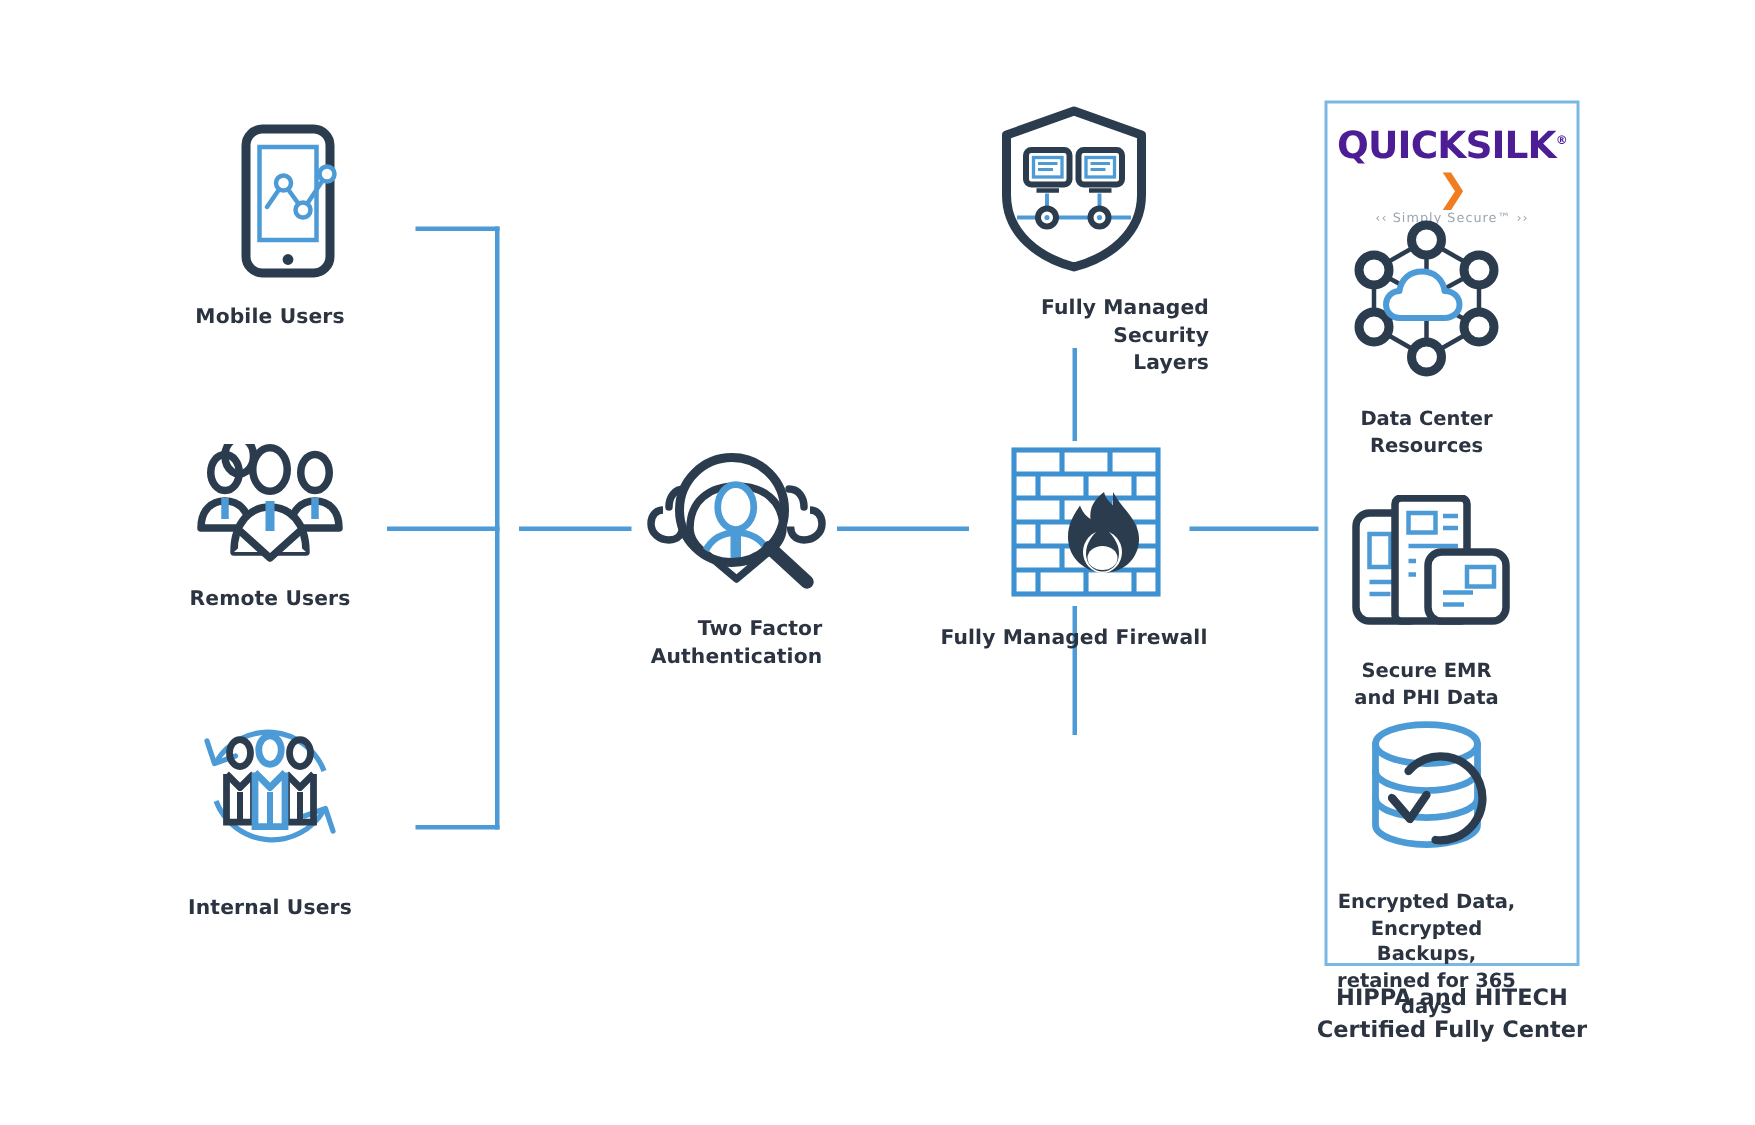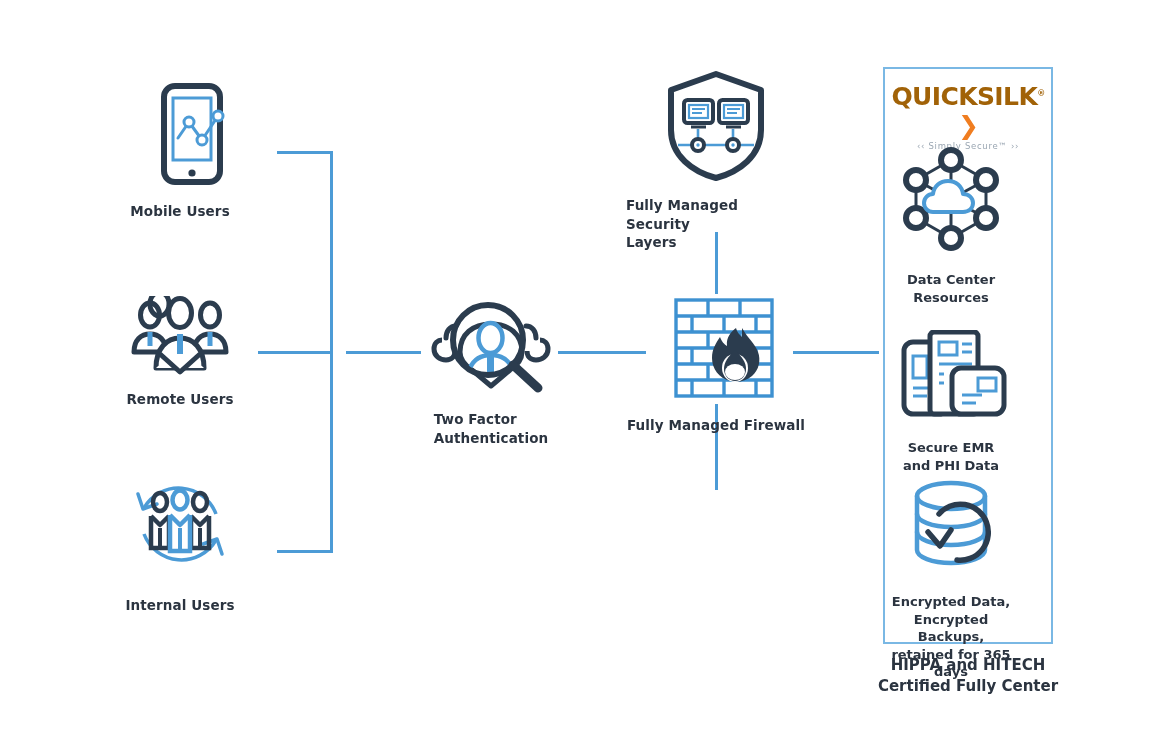--- a/index.html
+++ b/index.html
@@ -7,21 +7,21 @@
     width:1170px;height:750px;background:#ffffff;
     font-family:"DejaVu Sans","Liberation Sans",sans-serif;
     position:relative;overflow:hidden;
   }
   .stage{position:absolute;inset:0;}
 
   
   .node{position:absolute;display:flex;flex-direction:column;align-items:center;}
   .node .icon{display:block;}
   .label{
-    margin-top:10px;text-align:left;
+    margin-top:10px;text-align:right;
     font-size:13.5px;font-weight:700;color:#2b3440;
     line-height:1.38;letter-spacing:.1px;white-space:pre-line;
   }
 
   
   .conn{position:absolute;background:#4c9bd6;}
   .conn.h{height:3px;}
   .conn.v{width:3px;}
 
   
@@ -35,21 +35,21 @@
     color:#2b3440;line-height:1.35;white-space:pre-line;
   }
   #dc-caption{
     position:absolute;left:838px;top:655px;width:260px;text-align:center;
     font-size:15px;font-weight:700;color:#2b3440;line-height:1.4;white-space:pre-line;
   }
   
   #logo{position:absolute;left:883px;top:82px;width:170px;text-align:center;}
   #logo-wordmark{
     font-family:"DejaVu Sans","Liberation Sans",sans-serif;
-    font-size:25px;font-weight:700;color:#a16207;letter-spacing:-.6px;
+    font-size:25px;font-weight:700;color:#4c1d95;letter-spacing:-.6px;
     display:inline-block;position:relative;
   }
   #logo-reg{font-size:8px;vertical-align:super;font-weight:700;}
   #logo-chev{color:#f07d20;font-size:25px;font-weight:700;margin-left:1px;}
   #logo-tag{
     margin-top:1px;font-size:8.5px;color:#9aa6b2;letter-spacing:.7px;font-weight:400;
   }
 </style>
 </head>
 <body>

